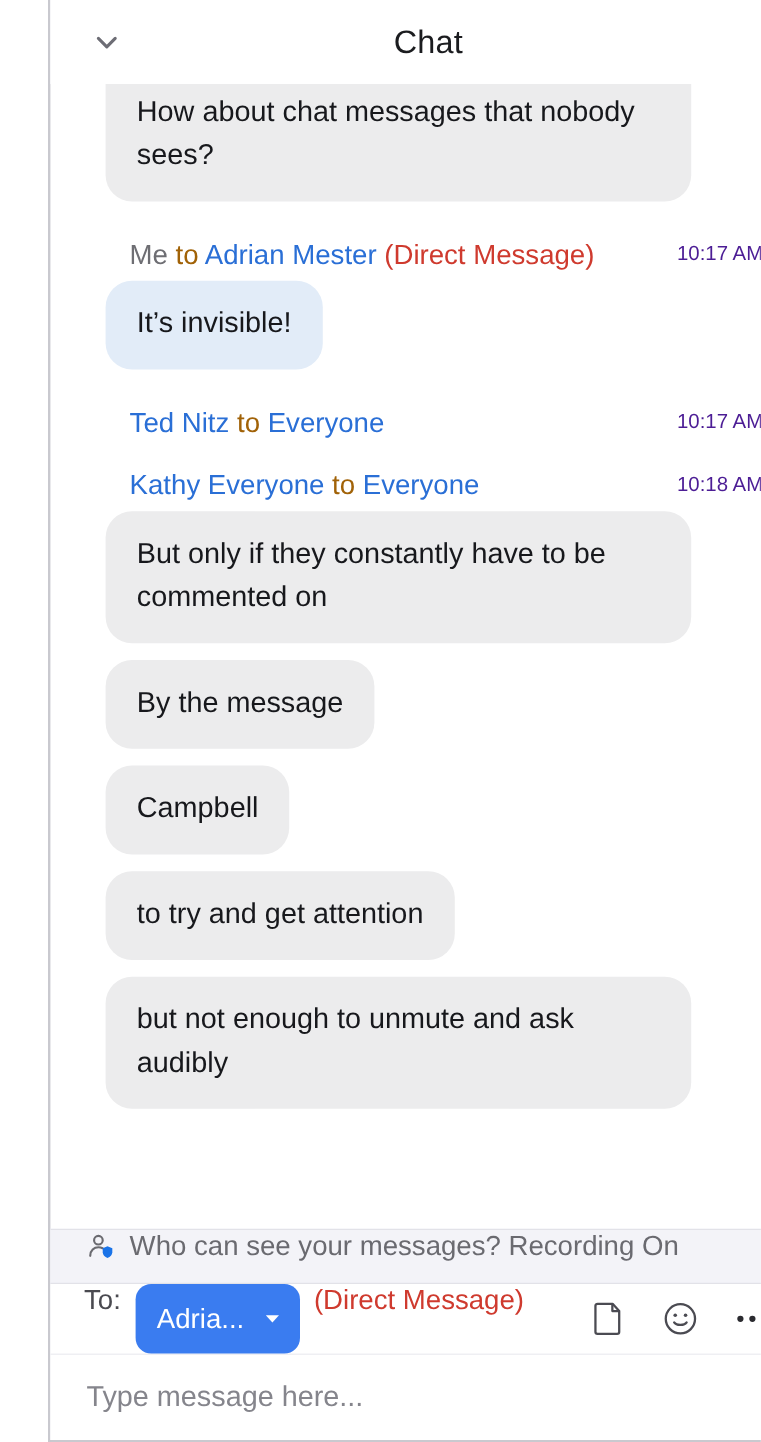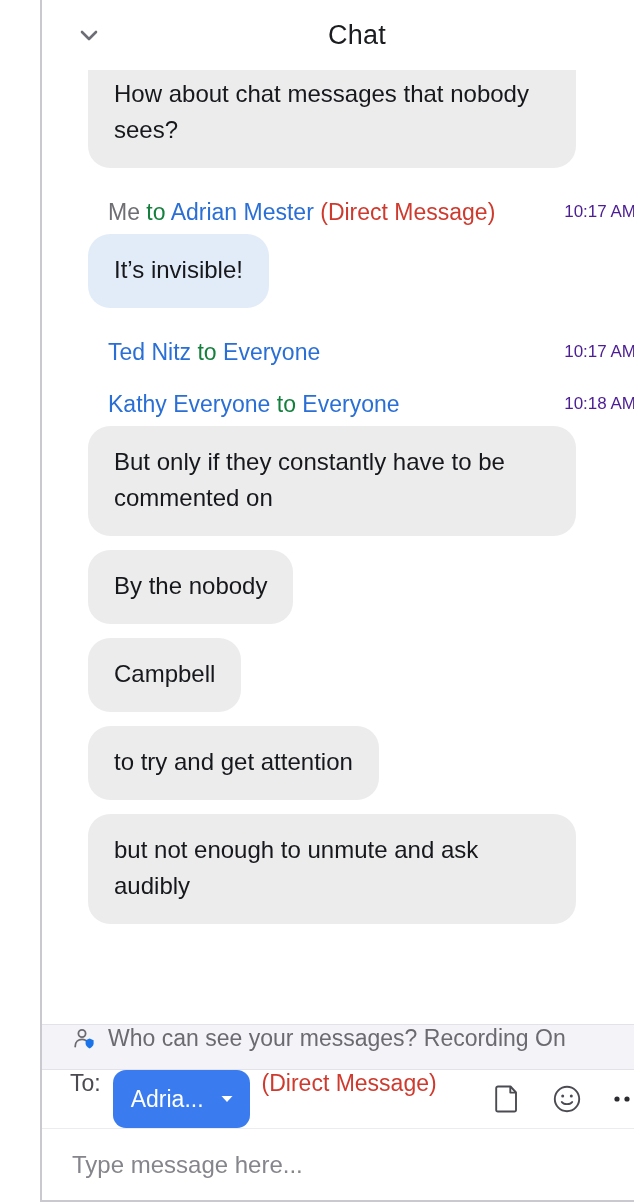--- a/index.html
+++ b/index.html
@@ -81,21 +81,21 @@
     gap: 10px;
   }
   .meta-names {
     font-size: 23px;
     line-height: 32px;
     color: #6e6e73;
     max-width: 400px;
   }
   .meta-names .nm-sender-blue { color: #2a6fd6; }
   .meta-names .nm-sender-gray { color: #6e6e73; }
-  .meta-names .nm-to { color: #15803d; }
+  .meta-names .nm-to { color: #a16207; }
   .meta-names .nm-target-blue { color: #2a6fd6; }
   .meta-names .nm-dm { color: #cf3a2e; }
   .meta-time {
     font-size: 17px;
     line-height: 32px;
     color: #4c1d95;
     white-space: nowrap;
     flex: 0 0 auto;
     padding-top: 0;
   }
@@ -265,21 +265,21 @@
           </div>
         </div>
         <div class="msg-group">
           <div class="meta-line">
             <div class="meta-names"><span class="nm-sender-blue">Kathy Everyone</span><span class="nm-to"> to </span><span class="nm-target-blue">Everyone</span></div>
             <div class="meta-time">10:18 AM</div>
           </div>
           <div class="bubble-row"><div class="bubble gray">But only if they constantly have to be commented on</div></div>
         </div>
         <div class="msg-group">
-          <div class="bubble-row"><div class="bubble gray">By the nobody</div></div>
+          <div class="bubble-row"><div class="bubble gray">By the message</div></div>
         </div>
         <div class="msg-group">
           <div class="bubble-row"><div class="bubble gray">Campbell</div></div>
         </div>
         <div class="msg-group">
           <div class="bubble-row"><div class="bubble gray">to try and get attention</div></div>
         </div>
         <div class="msg-group">
           <div class="bubble-row"><div class="bubble gray">but not enough to unmute and ask audibly</div></div>
         </div>

